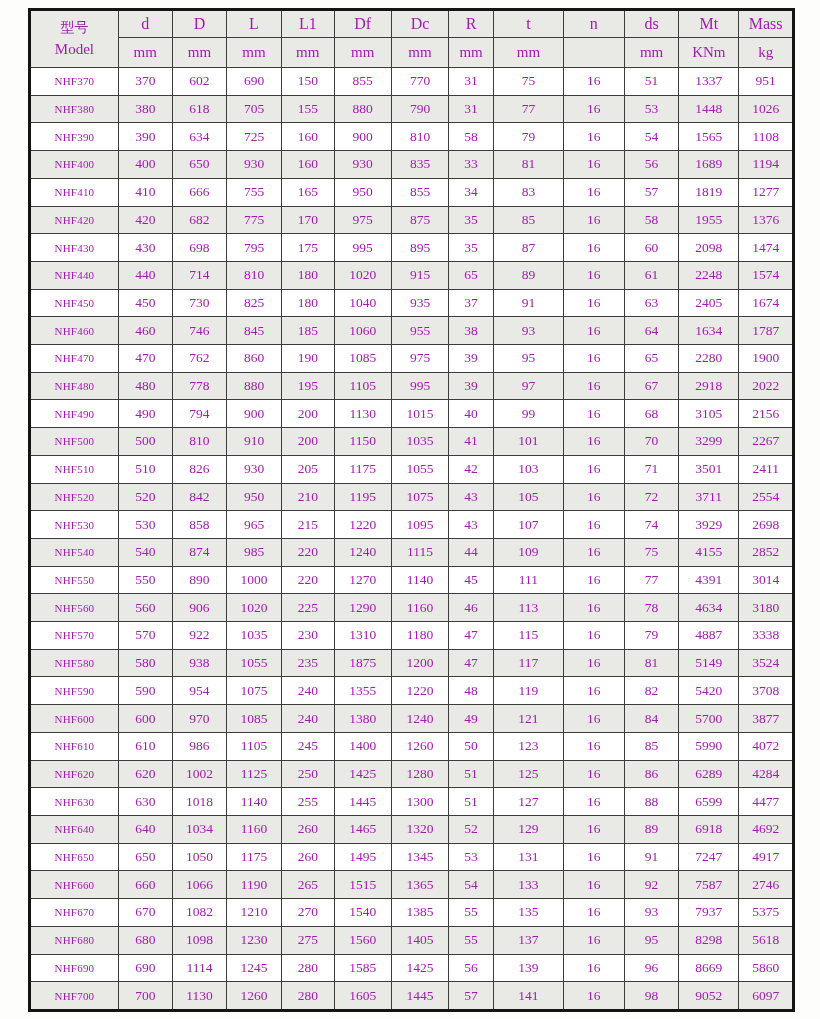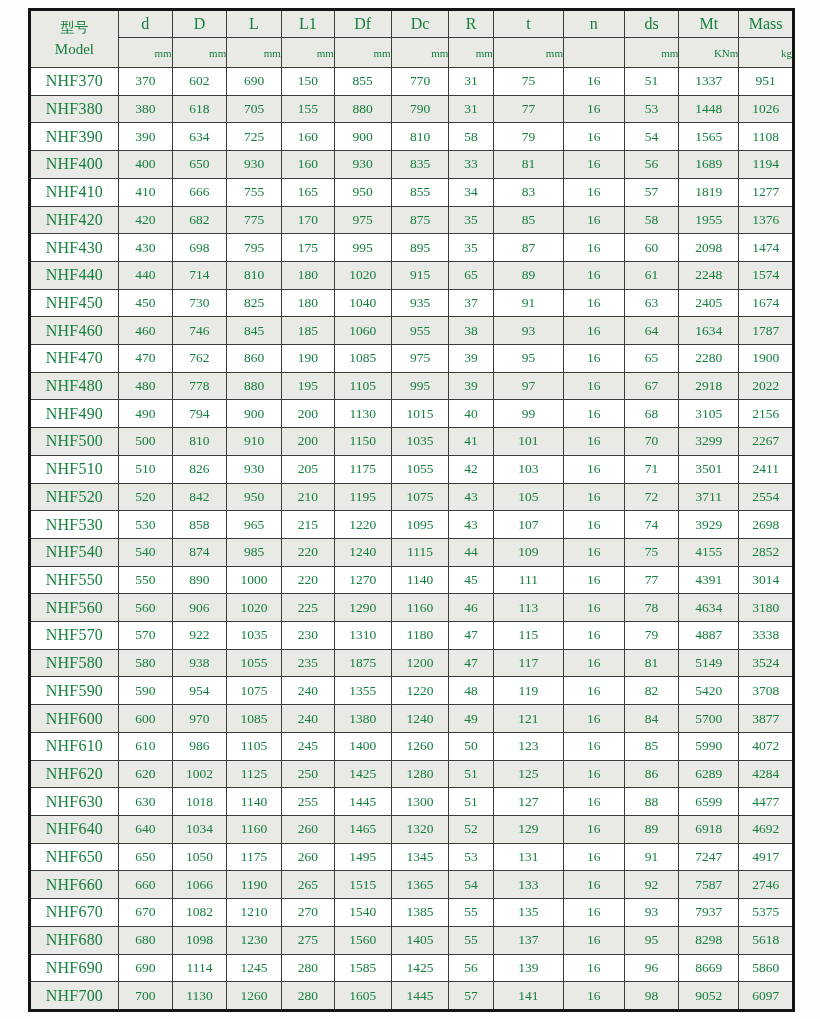--- a/index.html
+++ b/index.html
@@ -15,46 +15,46 @@
     background: #fdfdfc;
   }
   table.spec-table {
     width: 100%;
     height: 1004px;
     border-collapse: collapse;
     table-layout: fixed;
     background: #ffffff;
     border: 3px solid #141414;
     font-family: "Liberation Serif", "DejaVu Serif", serif;
-    color: #15803d;
+    color: #a21caf;
   }
   th, td {
     border: 1px solid #3c3c3c;
     text-align: center;
     vertical-align: middle;
     padding: 0;
     overflow: hidden;
     white-space: nowrap;
   }
   thead th {
     background: #e9e9e5;
     font-weight: normal;
   }
   th.model-th {
     font-size: 15px;
     line-height: 1.55;
   }
   th.model-th .cn { font-size: 14px; }
   th.sym  { font-size: 16px; height: 26px; }
-  th.unit { font-size: 11px; height: 29px; text-align: right; }
+  th.unit { font-size: 15px; height: 29px; }
   tbody td {
     font-size: 13.5px;
     height: 25.6px;
   }
-  tbody td.model-cell { font-size: 16px; letter-spacing: 0.2px; }
+  tbody td.model-cell { font-size: 11px; letter-spacing: 0.2px; }
   tbody tr:nth-child(even) td { background: #e9e9e5; }
 </style>
 </head>
 <body>
 
 <div class="page">
   <table class="spec-table">
     <colgroup>
       <col style="width:11.4%">
       <col style="width:6.9%">

